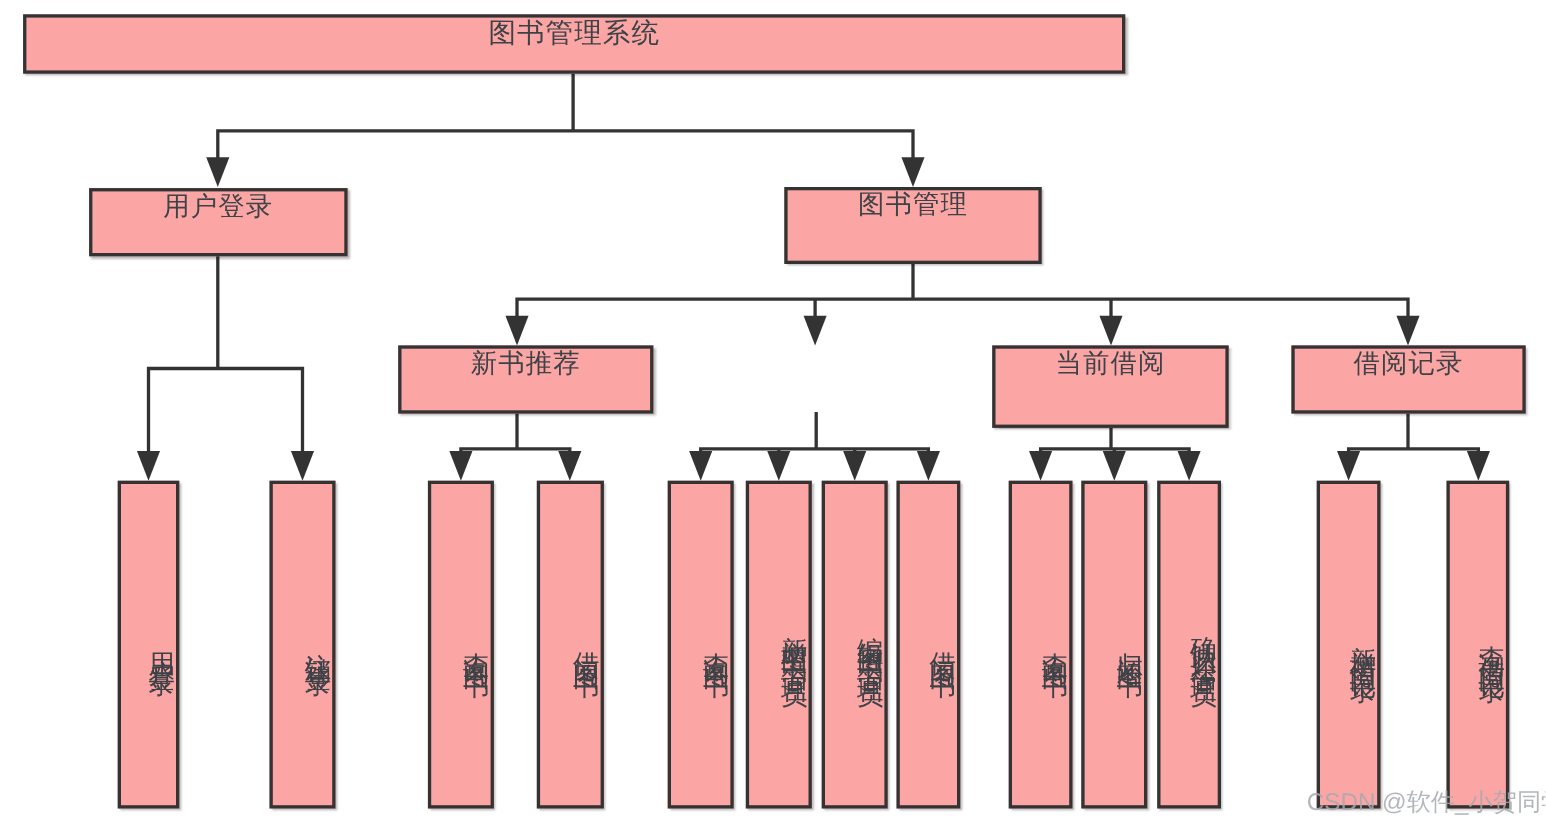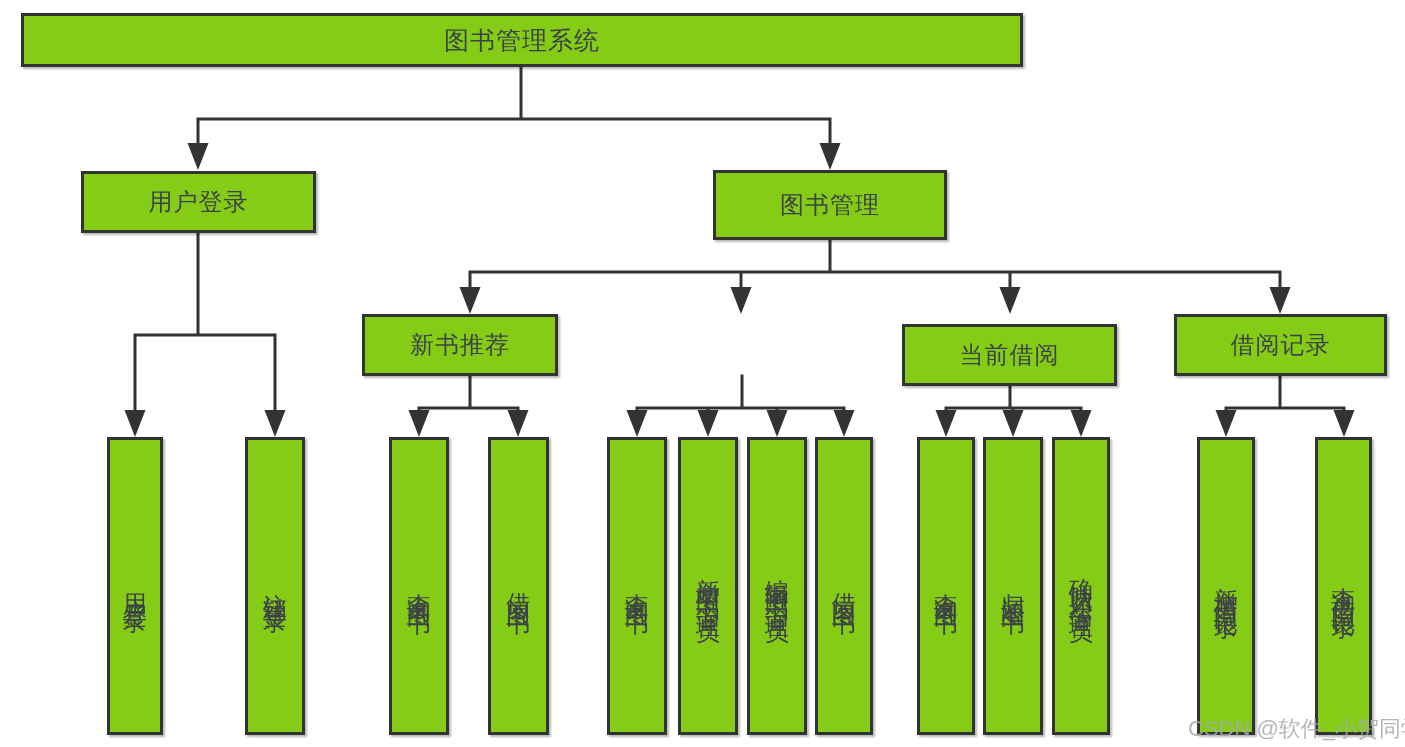--- a/index.html
+++ b/index.html
@@ -13,25 +13,25 @@
     color: #3d4247;
   }
   svg.connectors {
     position: absolute;
     left: 0; top: 0;
     width: 1405px; height: 747px;
   }
   .box {
     position: absolute;
     box-sizing: border-box;
-    background: #84cc16;
+    background: #fca5a5;
     border: 3px solid #333333;
     box-shadow: 2px 2px 2px rgba(0,0,0,0.28);
     display: flex;
-    align-items: center;
+    align-items: flex-start;
     justify-content: center;
     text-align: center;
     line-height: 1.15;
   }
   .hbox { font-size: 24px; letter-spacing: 1px; }
   .root-box { font-size: 25px; }
   .vbox {
     writing-mode: vertical-rl;
     font-size: 24px;
     letter-spacing: 6px;
@@ -91,24 +91,24 @@
     <span>图书管理系统</span>
   </div>
 
   <div class="box hbox" style="left:81px; top:171px; width:235px; height:62px;">
     <span>用户登录</span>
   </div>
   <div class="box hbox" style="left:713px; top:170px; width:234px; height:70px;">
     <span>图书管理</span>
   </div>
 
-  <div class="box hbox" style="left:362px; top:314px; width:196px; height:62px;">
+  <div class="box hbox" style="left:362px; top:314px; width:232px; height:62px;">
     <span>新书推荐</span>
   </div>
-  <div class="box hbox" style="left:902px; top:324px; width:215px; height:62px;">
+  <div class="box hbox" style="left:902px; top:314px; width:215px; height:75px;">
     <span>当前借阅</span>
   </div>
   <div class="box hbox" style="left:1174px; top:314px; width:213px; height:62px;">
     <span>借阅记录</span>
   </div>
 
   <div class="box vbox" style="left:107px; width:56px;">
     <span>用户登录</span>
   </div>
   <div class="box vbox" style="left:245px; width:60px;">

